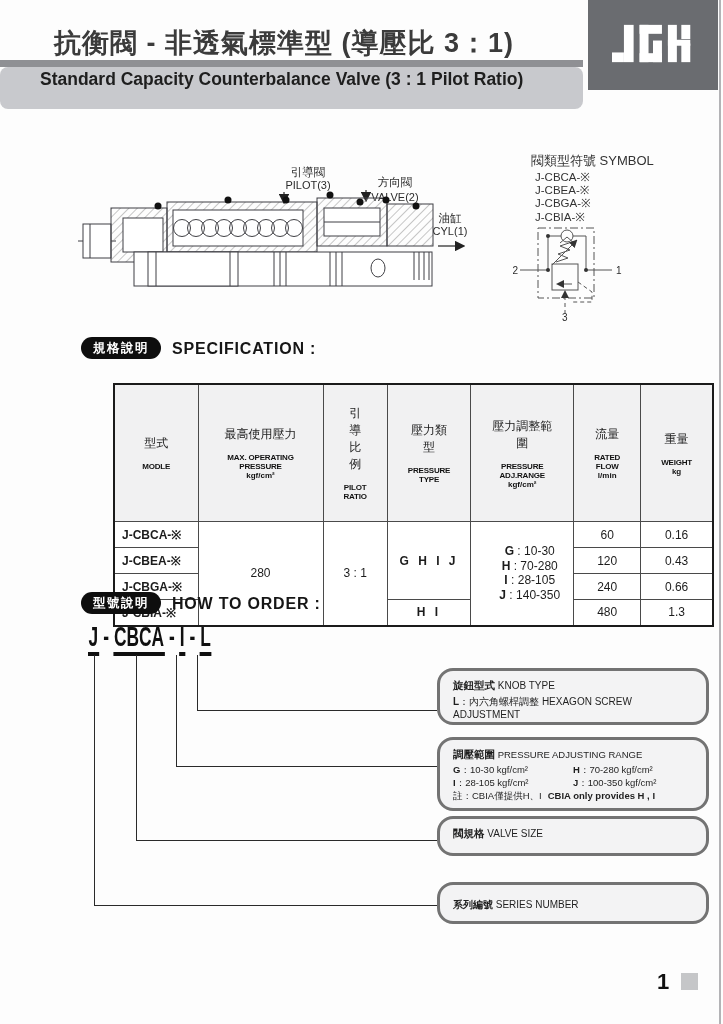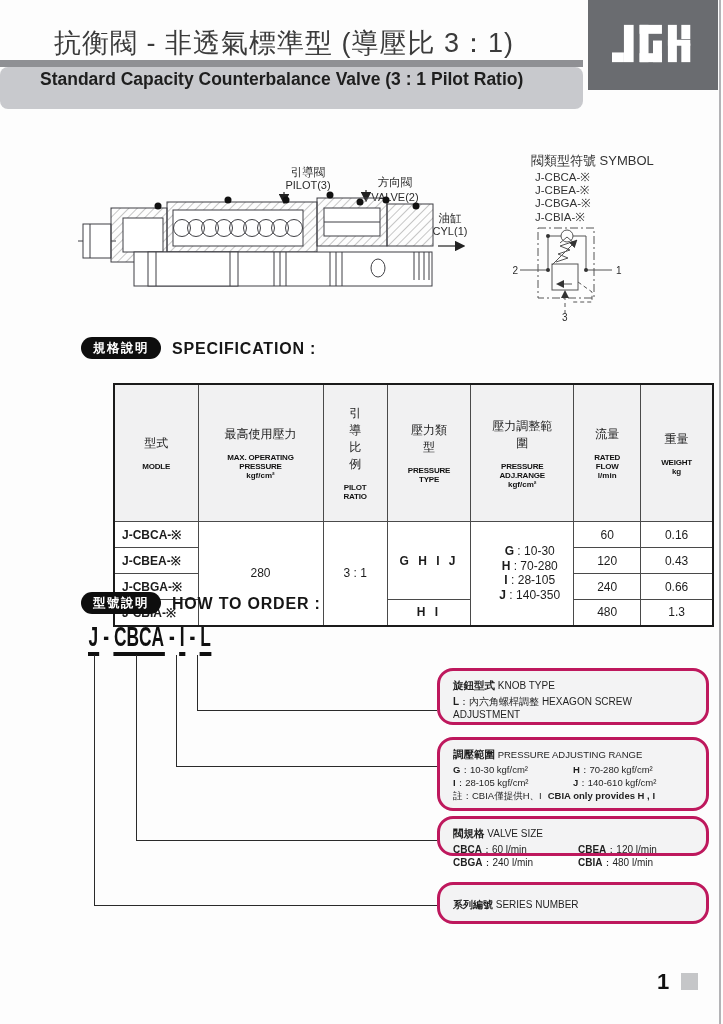--- a/index.html
+++ b/index.html
@@ -5,21 +5,21 @@
   * { margin:0; padding:0; box-sizing:border-box; }
   html,body { background:#e8e8e8; }
   body { font-family:"Liberation Sans", sans-serif; }
   .page {
     position:relative; width:723px; height:1024px; margin:0 auto;
     background:#fdfdfd; overflow:hidden; color:#222;
   }
   .abs { position:absolute; }
 
   
-  .title-zh { left:54px; top:25px; font-size:27px; font-weight:400; color:#3b3b3b; letter-spacing:1px; white-space:nowrap; }
+  .title-zh { left:54px; top:25px; font-size:27px; font-weight:700; color:#3b3b3b; letter-spacing:1px; white-space:nowrap; }
   .bar-dark { left:0; top:60px; width:583px; height:7px; }
   .bar-light { left:0; top:67px; width:583px; height:42px;border-radius:8px; }
   .title-en { padding-left:40px; line-height:24px; font-size:17.5px; font-weight:bold; color:#1e1e1e; white-space:nowrap; }
   .logo-box { left:588px; top:0; width:130px; height:90px; display:flex; align-items:center; justify-content:center; }
   .edge-line { left:719px; top:0; width:2px; height:1024px; background:#b3b3b6; }
 
   
   .valve-svg { left:78px; top:148px; }
   .valve-svg text { font-family:"Liberation Sans", sans-serif; fill:#2c2c2c; }
   .sym-title { left:531px; top:152px; font-size:13px; color:#333; white-space:nowrap; }
@@ -54,21 +54,21 @@
                 transform:scaleX(0.62); transform-origin:0 0; white-space:nowrap; }
   .order-code .seg { border-bottom:4px solid #101010; padding:0 1px 1px 1px; line-height:1; }
   .order-code .sep { line-height:1; padding-bottom:5px; }
 
   .conn { position:absolute; border-left:1px solid #2a2a2a; border-bottom:1px solid #2a2a2a; }
   .conn-l    { left:197px; top:655px; width:240px; height:56px; }
   .conn-i    { left:176px; top:655px; width:261px; height:112px; }
   .conn-cbca { left:136px; top:655px; width:301px; height:186px; }
   .conn-j    { left:94px;  top:655px; width:343px; height:251px; }
 
-  .callout { left:437px; width:272px; background:#f3f3f4; border:3px solid #be185d; border-radius:16px;
+  .callout { left:437px; width:272px; background:#f3f3f4; border:3px solid #737373; border-radius:16px;
              padding:8px 10px 5px 13px; font-size:10px; color:#1f1f1f; }
   .callout .t { margin-bottom:2px; white-space:nowrap; }
   .callout .t b { font-size:10.5px; }
   .box1 { top:668px; height:57px; }
   .box2 { top:737px; height:74px; font-size:9.5px; }
   .box3 { top:816px; height:40px; }
   .box4 { top:882px; height:42px; display:flex; align-items:center; }
   .pair-grid { display:grid; grid-template-columns:120px 1fr; line-height:12.5px; white-space:nowrap; }
   .box3 .pair-grid { grid-template-columns:125px 1fr; line-height:13px; }
   .note-line { margin-top:1px; white-space:nowrap; }
@@ -329,33 +329,27 @@
     <div class="t"><b>旋鈕型式</b><span> KNOB TYPE</span></div>
     <div><b>L</b><span>：內六角螺桿調整 HEXAGON SCREW ADJUSTMENT</span></div>
   </div>
 
   <div class="abs callout box2">
     <div class="t"><b>調壓範圍</b><span> PRESSURE ADJUSTING RANGE</span></div>
     <div class="pair-grid">
       <div><b>G</b><span>：10-30 kgf/cm²</span></div>
       <div><b>H</b><span>：70-280 kgf/cm²</span></div>
       <div><b>I</b><span>：28-105 kgf/cm²</span></div>
-      <div><b>J</b><span>：140-610 kgf/cm²</span></div>
+      <div><b>J</b><span>：100-350 kgf/cm²</span></div>
     </div>
     <div class="note-line"><span>註：CBIA僅提供H、I</span><span class="en">CBIA only provides H , I</span></div>
   </div>
 
   <div class="abs callout box3">
     <div class="t"><b>閥規格</b><span> VALVE SIZE</span></div>
-    <div class="pair-grid">
-      <div><b>CBCA</b><span>：60 l/min</span></div>
-      <div><b>CBEA</b><span>：120 l/min</span></div>
-      <div><b>CBGA</b><span>：240 l/min</span></div>
-      <div><b>CBIA</b><span>：480 l/min</span></div>
-    </div>
   </div>
 
   <div class="abs callout box4">
     <div><b>系列編號</b><span> SERIES NUMBER</span></div>
   </div>
 
   <div class="abs page-num">1</div>
   <div class="abs page-square"></div>
 
 </div>

